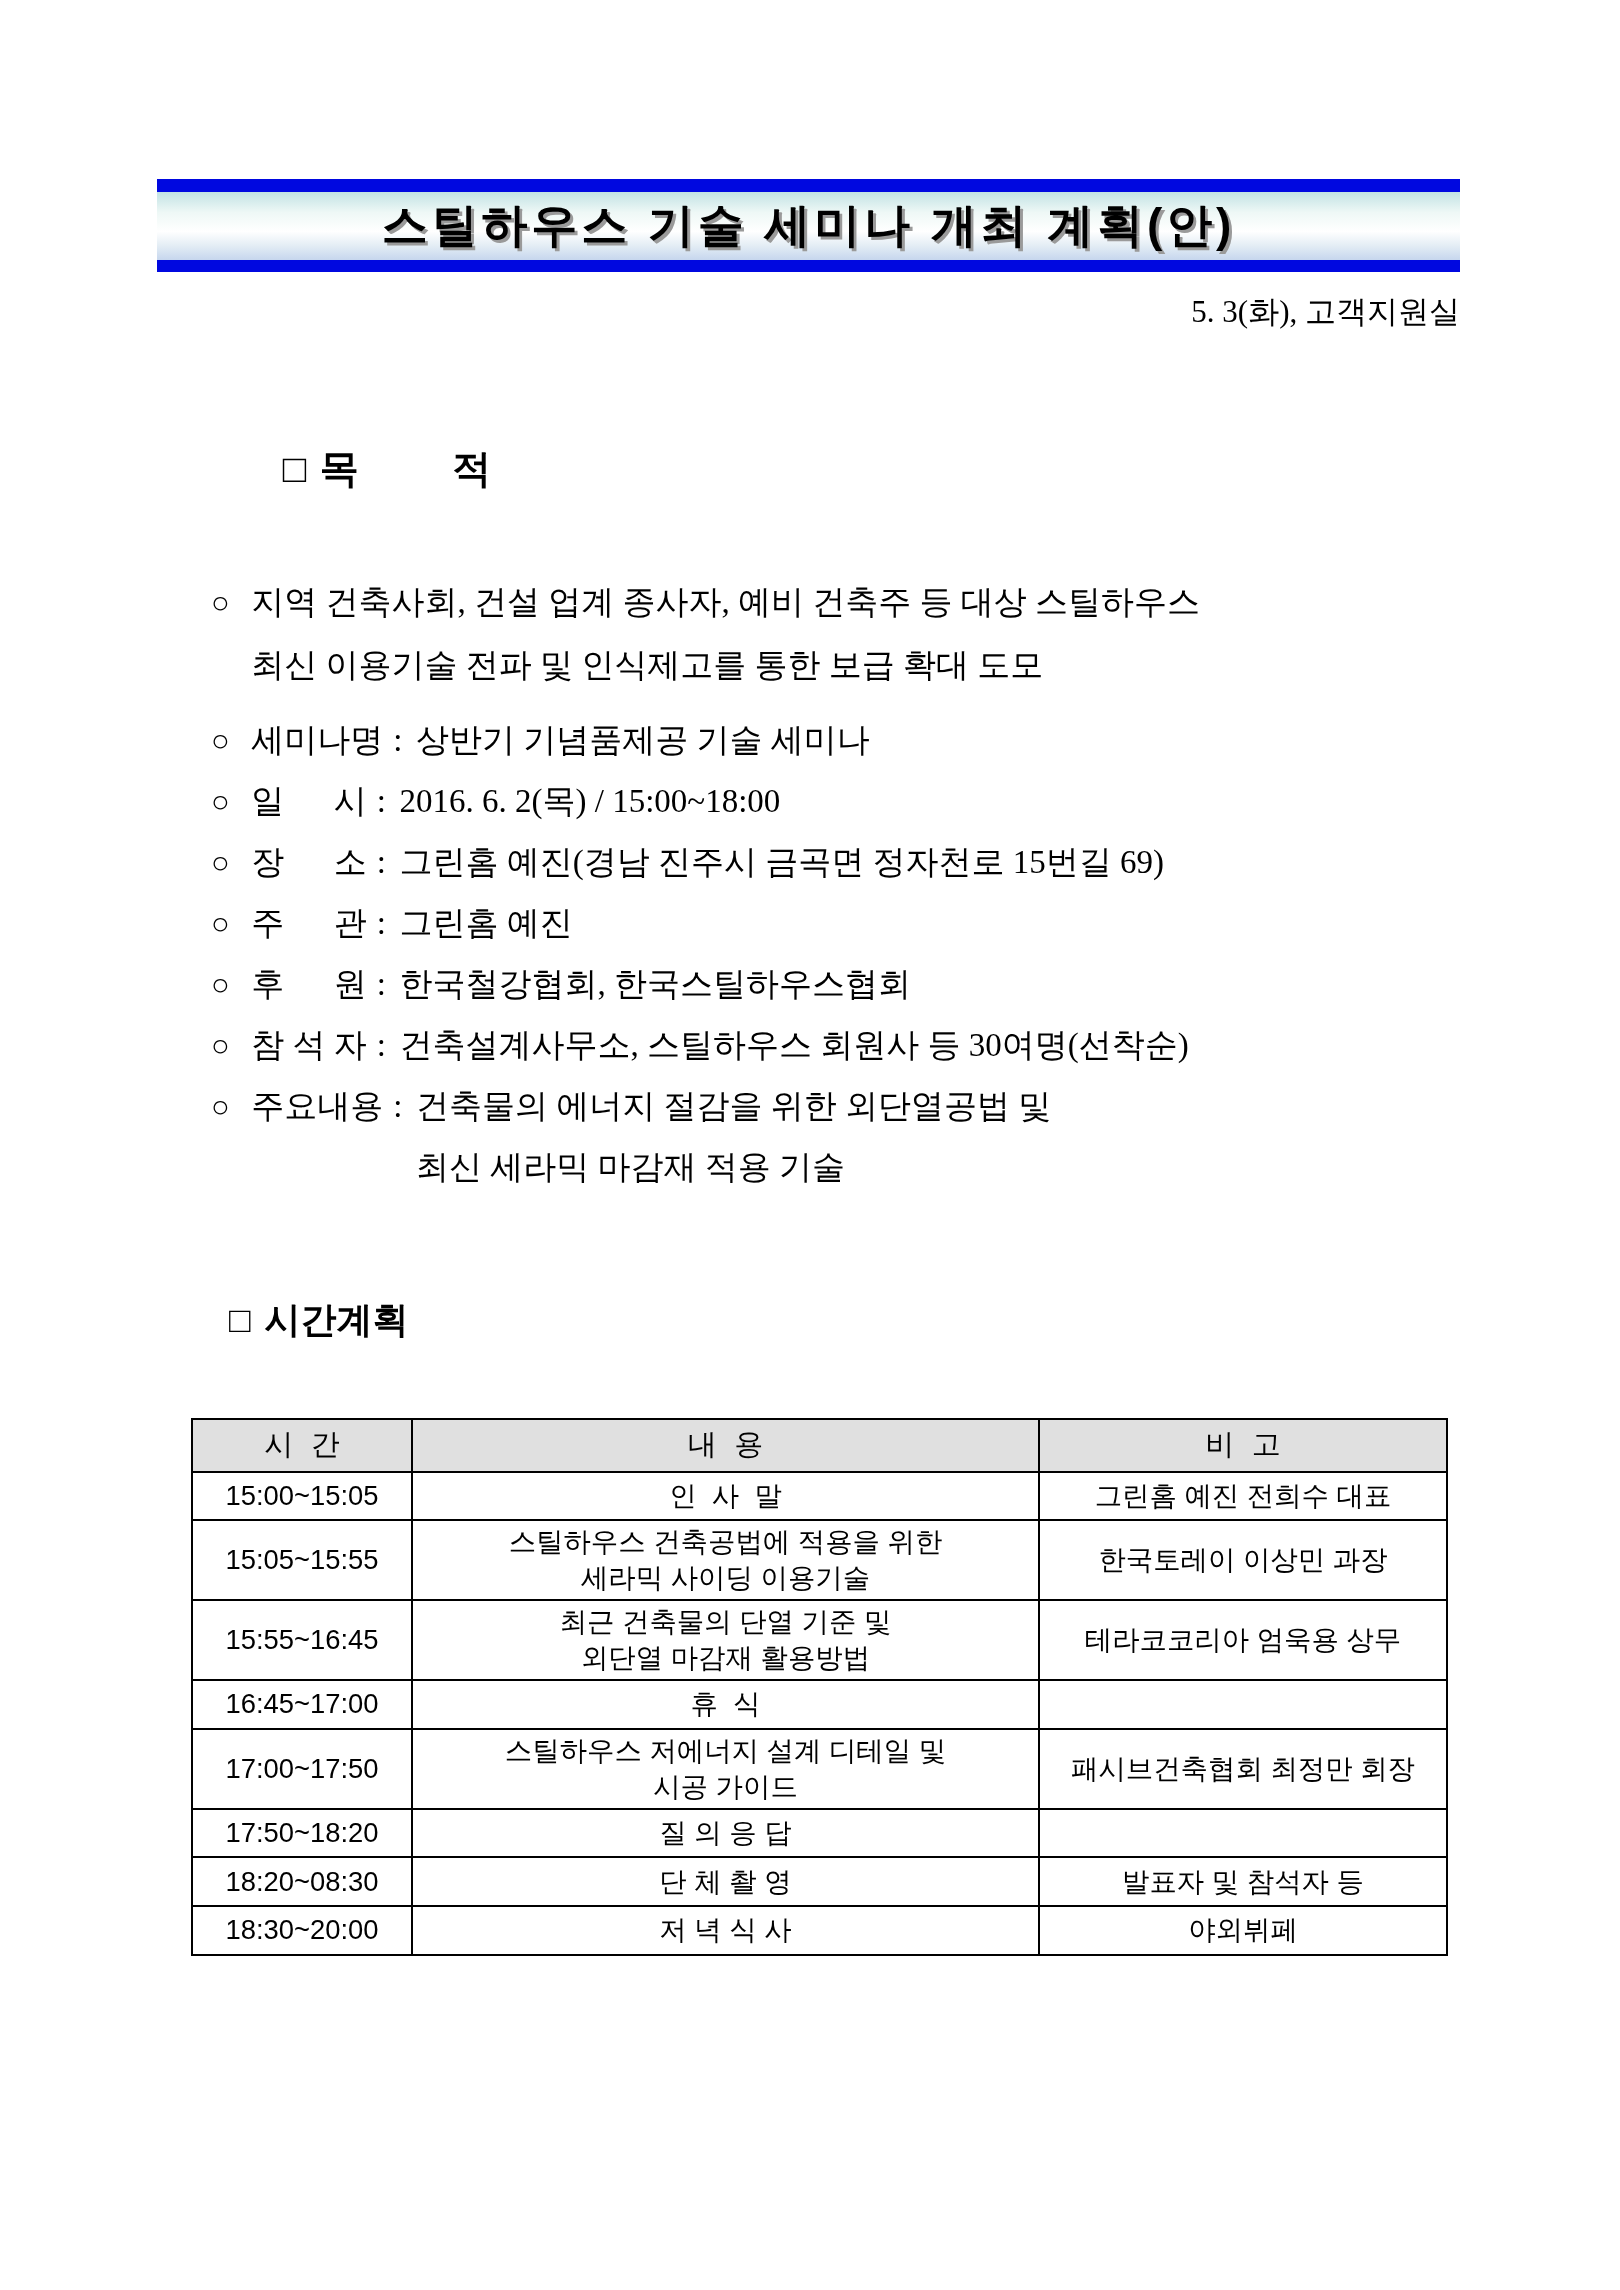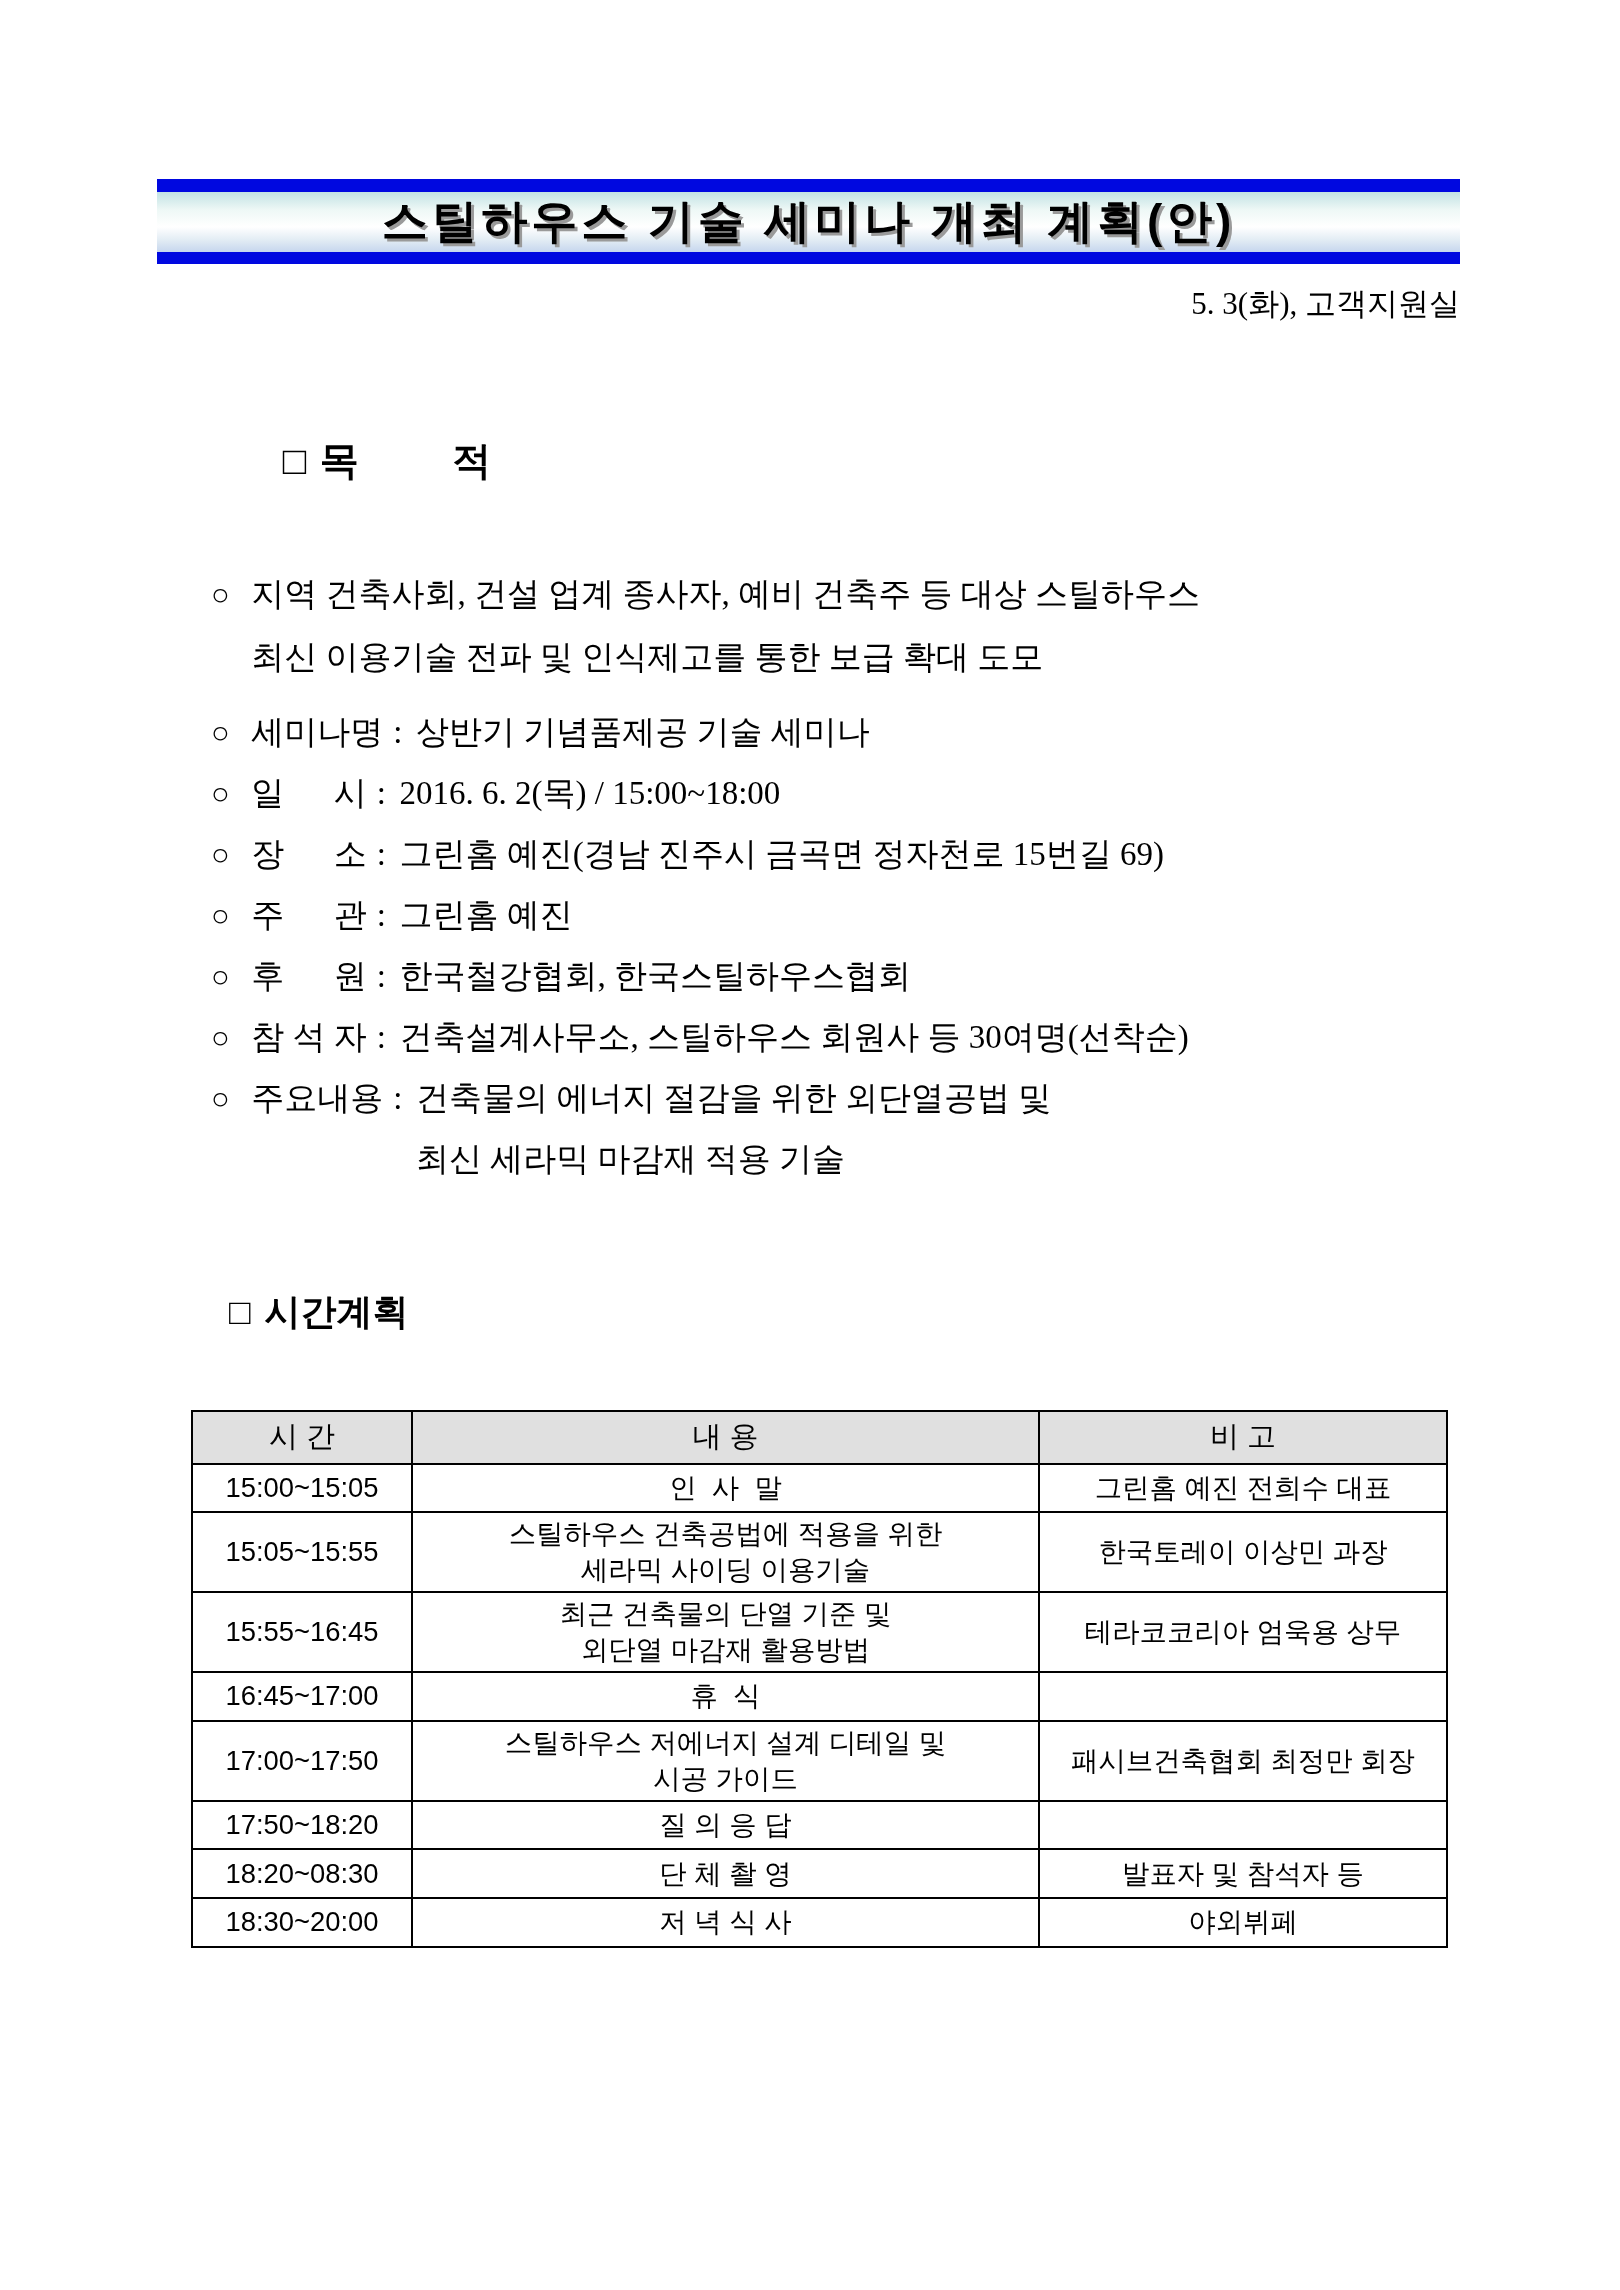--- a/index.html
+++ b/index.html
@@ -16,21 +16,21 @@
 
   
   .banner {
     margin: 179px 160px 0 157px;
   }
   .banner-bar {
     height: 12.7px;
     background: #0008e0;
   }
   .banner-body {
-    height: 60px;
+    height: 68px;
     background: linear-gradient(180deg, #c2e2e4 0%, #eef8f6 30%, #ffffff 58%, #e2ecf4 80%, #c6d6ee 100%);
     display: flex;
     align-items: center;
     justify-content: center;
   }
   .banner-title {
     font-family: "Liberation Sans", sans-serif;
     font-weight: bold;
     font-size: 46px;
     letter-spacing: 3.9px;
@@ -126,21 +126,21 @@
     border-bottom-width: 2.9px;
   }
   .schedule-table td {
     font-size: 27.4px;
     line-height: 36px;
     height: 41px;
   }
   .schedule-table { border: 2.9px solid #000; }
   .schedule-table tr > *:first-child { border-left-width: 2.9px; }
   .schedule-table tr > *:last-child  { border-right-width: 2.9px; }
-  .schedule-table thead th { border-top-width: 2.9px; }
+  .schedule-table thead th { border-top-width: 2.9px; font-family: Liberation Mono, monospace; }
   .schedule-table tbody tr:last-child td { border-bottom-width: 2.9px; }
 </style>
 </head>
 <body>
 
 <div class="page">
 
   <div class="banner">
     <div class="banner-bar"></div>
     <div class="banner-body">

